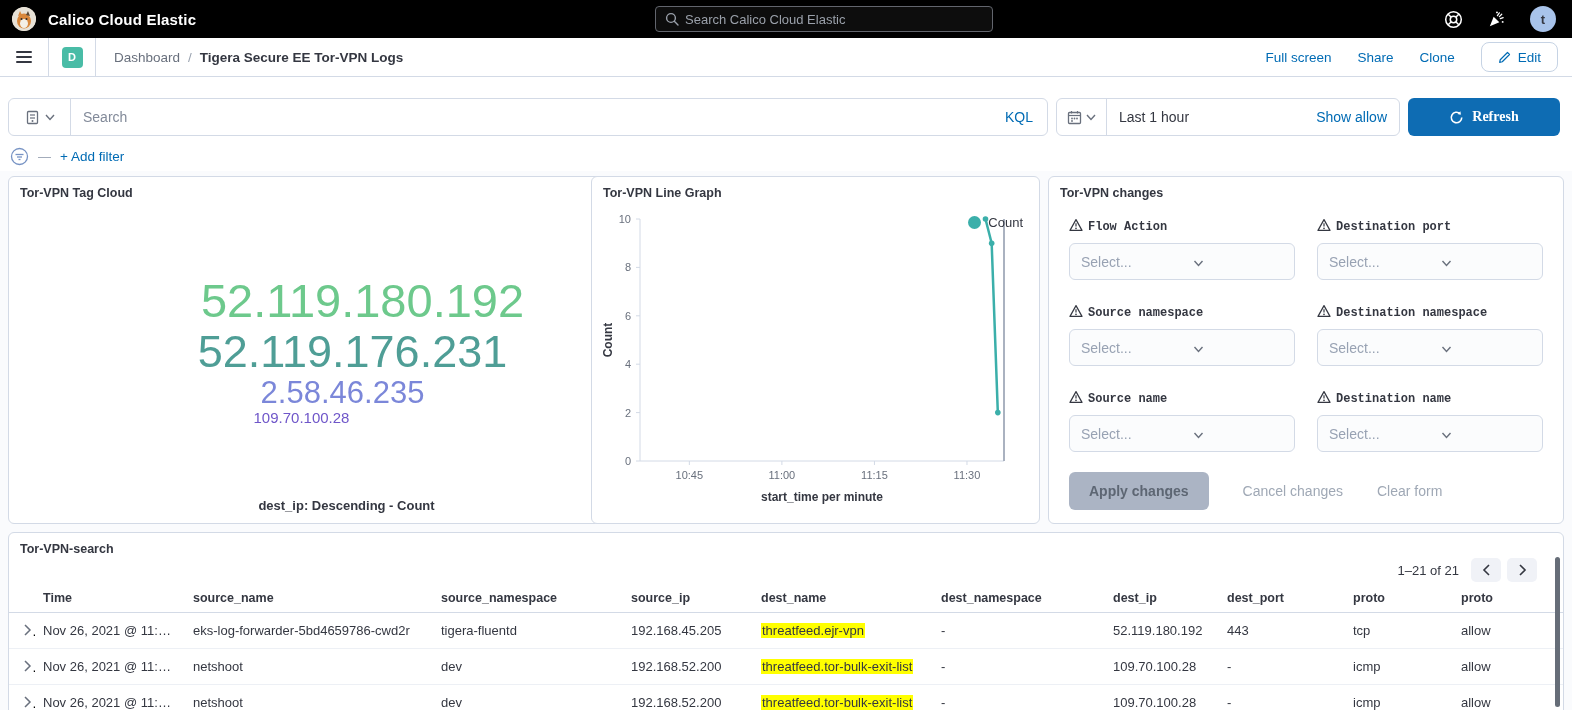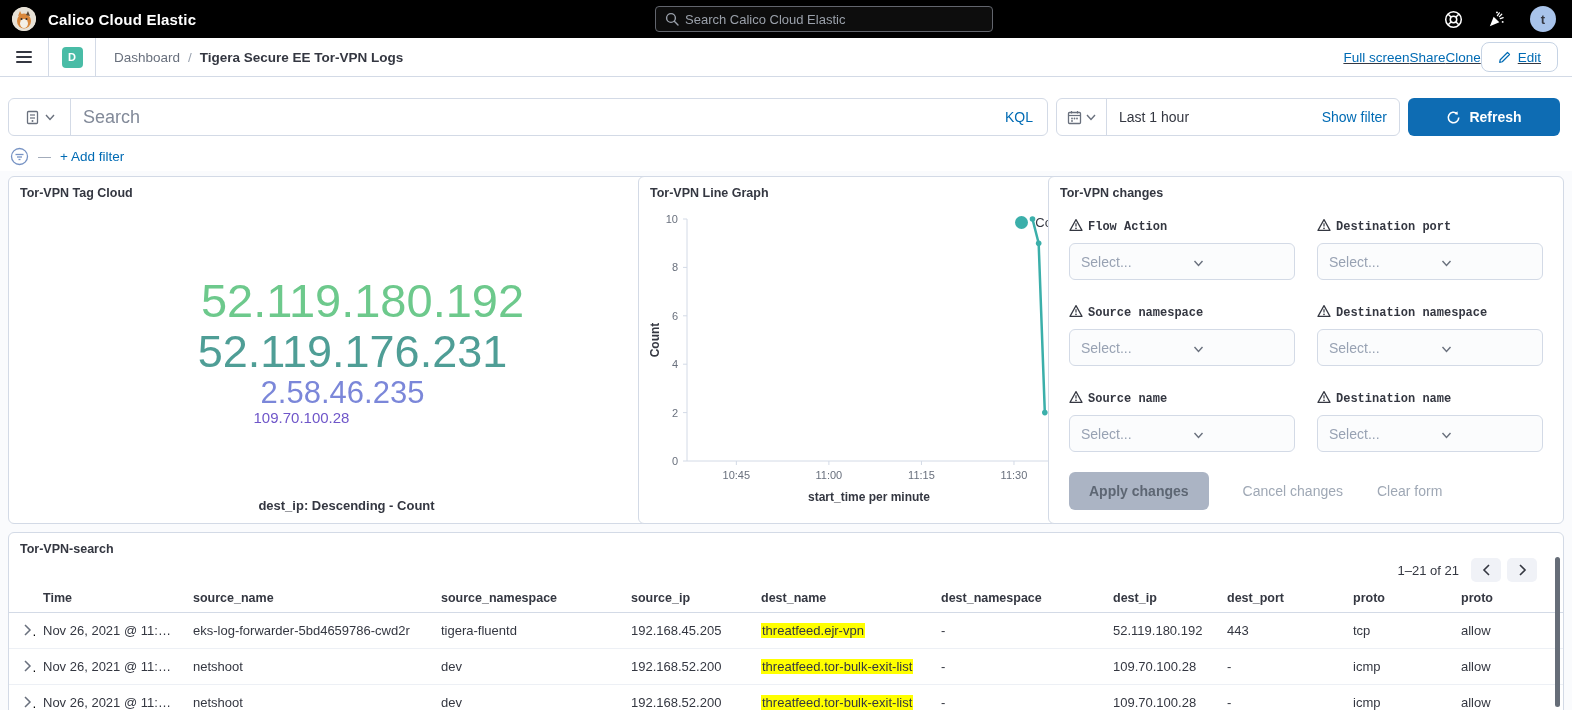--- a/index.html
+++ b/index.html
@@ -30,54 +30,54 @@
   .hamburger { width:48px; height:100%; display:flex; align-items:center; justify-content:center; cursor:pointer; }
   .hamburger div { width:16px; }
   .hamburger span { display:block; height:2px; background:#343741; margin:3px 0; border-radius:1px; }
   .d-badge-wrap { width:46px; display:flex; align-items:center; justify-content:center; }
   .d-badge { width:21px; height:21px; border-radius:4px; background:#49bca6; color:#fff;
     font-size:11px; font-weight:700; display:flex; align-items:center; justify-content:center; }
   .breadcrumb { display:flex; align-items:center; gap:8px; margin-left:18px; font-size:13.5px; }
   .bc-root { color:#69707d; cursor:pointer; }
   .bc-sep { color:#9aa3b0; }
   .bc-current { color:#343741; font-weight:600; }
-  .nav-actions { margin-left:auto; display:flex; align-items:center; margin-right:14px; font-size:13.5px;text-decoration:underline; }
+  .nav-actions { margin-left:auto; display:flex; align-items:center; gap:26px; margin-right:14px; font-size:13.5px; }
   .nav-link { color:#006bb4; cursor:pointer; }
   .edit-btn { border:1px solid #c6d3e4; border-radius:8px; height:30px; padding:0 16px;
     color:#006bb4; font-size:13.5px; background:#fff; display:flex; align-items:center; gap:7px; cursor:pointer; }
 
   
   .query-section { position:absolute; top:77px; left:0; width:1572px; height:94px; background:#fff; }
   .search-box { position:absolute; left:8px; top:21px; width:1040px; height:38px;
     border:1px solid #d3dae6; border-radius:6px; background:#fff; display:flex; align-items:center; }
   .sq-seg { width:62px; height:100%; border-right:1px solid #d3dae6; display:flex;
     align-items:center; justify-content:center; gap:5px; cursor:pointer; }
-  .search-box input { flex:1; border:none; outline:none; font-size:18px; font-family:inherit;
+  .search-box input { flex:1; border:none; outline:none; font-size:14px; font-family:inherit;
     margin-left:12px; color:#6d28d9; }
   .search-box input::placeholder { color:#828a99; }
   .kql { color:#006bb4; font-size:14px; margin-right:14px; cursor:pointer; }
   .datepicker { position:absolute; left:1056px; top:21px; width:344px; height:38px;
     border:1px solid #d3dae6; border-radius:6px; background:#fff; display:flex; align-items:center; }
   .cal-seg { width:50px; height:100%; border-right:1px solid #d3dae6; display:flex;
     align-items:center; justify-content:center; gap:4px; cursor:pointer; }
   .time-text { font-size:14px; color:#343741; margin-left:12px; flex:1; }
   .show-dates { color:#006bb4; font-size:14px; margin-right:12px; cursor:pointer; }
   .refresh-btn { position:absolute; left:1408px; top:21px; width:152px; height:38px;
     background:#0e6cb3; border:none; border-radius:6px; color:#fff; font-size:14px; font-weight:600;
-    display:flex; align-items:center; justify-content:center; gap:8px; cursor:pointer; font-family:Liberation Sans, sans-serif; }
+    display:flex; align-items:center; justify-content:center; gap:8px; cursor:pointer; font-family:Liberation Serif, serif; }
   .filter-row { position:absolute; left:10px; top:70px; display:flex; align-items:center; gap:9px; }
   .filter-dash { color:#98a2b3; font-size:13px; }
   .add-filter { color:#006bb4; font-size:13.5px; cursor:pointer; }
 
   
   .dashboard { position:absolute; top:171px; left:0; width:1572px; height:539px; background:#fafbfd; }
   .panel { position:absolute; background:#fff; border:1px solid #d3dae6; border-radius:6px; }
   .panel-title { font-size:12.5px; font-weight:700; color:#343741; padding:9px 11px 0; }
   #panel-tagcloud { left:8px;  top:5px; width:677px; height:348px; }
-  #panel-line     { left:591px; top:5px; width:449px; height:348px;margin-left:47px; }
+  #panel-line     { left:591px; top:5px; width:449px; height:348px; }
   #panel-controls { left:1048px; top:5px; width:516px; height:348px; }
   #panel-table    { left:8px;  top:361px; width:1556px; height:360px; }
 
   
   .tags { position:absolute; top:48px; left:0; right:0; bottom:46px; display:flex;
     flex-direction:column; align-items:center; justify-content:center; line-height:1.1; }
   .tags span { cursor:pointer; white-space:nowrap; }
   .tag-caption { position:absolute; bottom:10px; left:0; right:0; text-align:center;
     font-size:13px; font-weight:700; color:#343741; }
 
@@ -220,21 +220,21 @@
         <circle cx="5" cy="8.5" r=".9" fill="#69707d"></circle>
           <circle cx="7.5" cy="8.5" r=".9" fill="#69707d"></circle>
         <circle cx="10" cy="8.5" r=".9" fill="#69707d"></circle>
           <circle cx="5" cy="11" r=".9" fill="#69707d"></circle>
       </svg>
       <svg width="10" height="7" viewBox="0 0 10 7">
         <polyline points="1,1 5,5.4 9,1" fill="none" stroke="#69707d" stroke-width="1.4"></polyline>
       </svg>
     </div>
     <span class="time-text">Last 1 hour</span>
-    <span class="show-dates">Show filter</span>
+    <span class="show-dates">Show allow</span>
   </div>
   <button class="refresh-btn">
     <svg width="15" height="15" viewBox="0 0 16 16">
       <path d="M13.6 8 A5.6 5.6 0 1 1 11.8 3.9" fill="none" stroke="#fff" stroke-width="1.7"></path>
       <path d="M12.2 1.2 L12.6 5 L8.9 4.2 Z" fill="#fff"></path>
     </svg>
     <span>Refresh</span>
   </button>
   <div class="filter-row">
     <svg width="19" height="19" viewBox="0 0 19 19">

